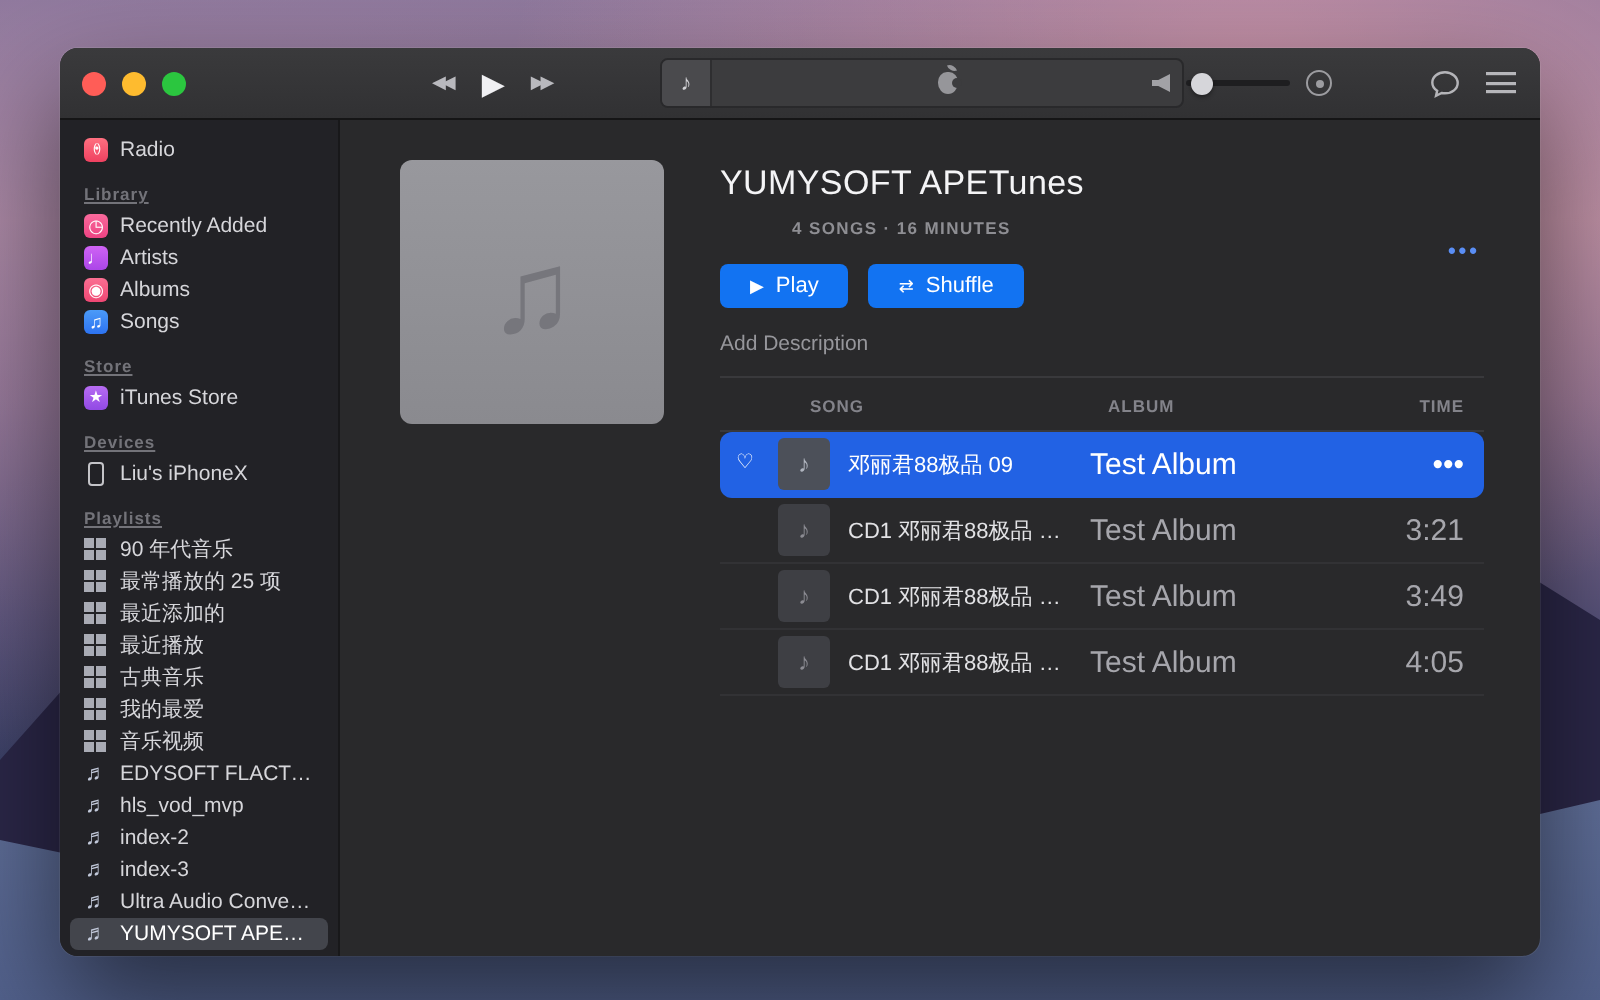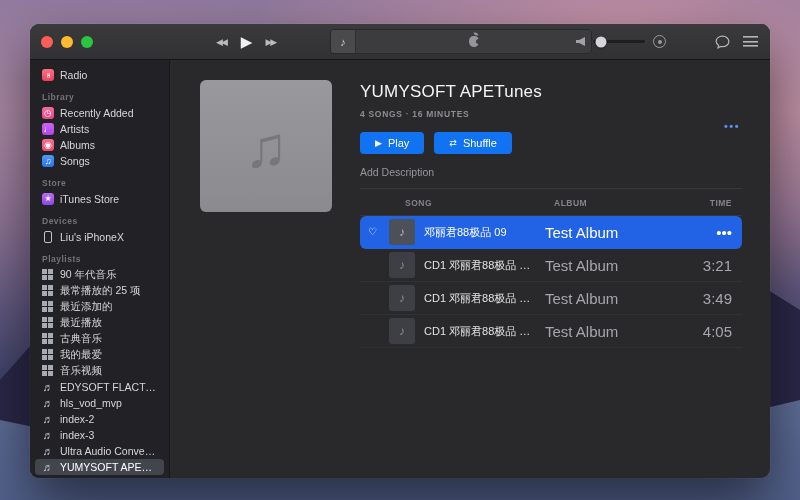--- a/index.html
+++ b/index.html
@@ -59,21 +59,21 @@
     background:linear-gradient(#b6b6ba,#b6b6ba) 0 0/15px 1.6px no-repeat,
                linear-gradient(#b6b6ba,#b6b6ba) 0 4.7px/15px 1.6px no-repeat,
                linear-gradient(#b6b6ba,#b6b6ba) 0 9.4px/15px 1.6px no-repeat; }
 
   
   .app-body { flex:1; display:flex; min-height:0;justify-content:center; }
 
   
   .sidebar { width:140px; flex:none; background:var(--sidebar-bg,#222226); border-right:1px solid #18181a;
     padding-top:7px; font-size:10.5px; color:#d6d6da; overflow:hidden; }
-  .s-head { font-size:8.5px; font-weight:700; color:#737379; letter-spacing:.5px; margin:9px 12px 3px; }
+  .s-head { font-size:8.5px; font-weight:700; color:#737379; letter-spacing:.5px; margin:9px 12px 3px;text-decoration:underline; }
   .s-item { display:flex; align-items:center; gap:6px; height:16px; margin:0 5px; padding:0 7px; border-radius:4px; }
   .s-item.selected { background:#43454c; color:#fff; }
   .s-label { white-space:nowrap; overflow:hidden; text-overflow:ellipsis; }
   .s-ico { width:12px; height:12px; border-radius:3px; display:flex; align-items:center; justify-content:center;
     font-size:7px; color:#fff; flex:none; line-height:1; }
   .ico-radio { background:linear-gradient(#ff7080,#ef4160); font-size:6px; letter-spacing:-1px; }
   .ico-clock { background:linear-gradient(#fa6a9c,#ee4383); font-size:9px; }
   .ico-mic { background:linear-gradient(#cf63f5,#ab46e8); font-size:9px; }
   .ico-record { background:linear-gradient(#fb6f92,#ef4773); font-size:9px; }
   .ico-note { background:linear-gradient(#4b9bf8,#2d73f1); font-size:9px; }
@@ -85,21 +85,21 @@
   .ico-plnote { background:transparent; color:#c2c9da; font-size:11px; }
 
   
   .main { flex:1; min-width:0; padding:20px 28px 0 30px; }
   .hero { display:flex; gap:28px; }
   .artwork { width:132px; height:132px; border-radius:6px; flex:none;
     background:linear-gradient(#98989d,#8a8a8f); display:flex; align-items:center; justify-content:center;
     color:#76767c; font-size:58px; }
   .hero-right { flex:1; min-width:0; position:relative; padding-top:2px; }
   .pl-title { font-size:17px; font-weight:500; color:#f4f4f6; letter-spacing:.2px; }
-  .pl-sub { margin-top:7px; font-size:8.5px; font-weight:700; color:#8e8e93; letter-spacing:.7px; }
+  .pl-sub { margin-top:7px; font-size:8.5px; font-weight:700; color:#8e8e93; letter-spacing:.7px;margin-left:36px; }
   .btn-row { margin-top:13px; display:flex; gap:10px; align-items:center; }
   .blue-btn { background:var(--accent,#1273f2); border:none; border-radius:4px; color:#fff;
     font-size:11px; padding:5px 15px; display:inline-flex; align-items:center; gap:6px; }
   .blue-btn .bi { font-size:9px; line-height:1; }
   .more-btn { position:absolute; right:2px; top:40px; color:#5a8ef5; font-size:11px; font-weight:700;
     letter-spacing:1.5px; cursor:pointer; }
   .desc { margin-top:12px; font-size:10.5px; color:#96969b; padding-bottom:10px; border-bottom:1px solid #39393c; cursor:text; }
 
   .thead { display:grid; grid-template-columns:1fr 132px 46px; padding:9px 10px 7px 45px;
     font-size:8.5px; font-weight:700; color:#83838a; letter-spacing:.5px; border-bottom:1px solid #39393c; }

